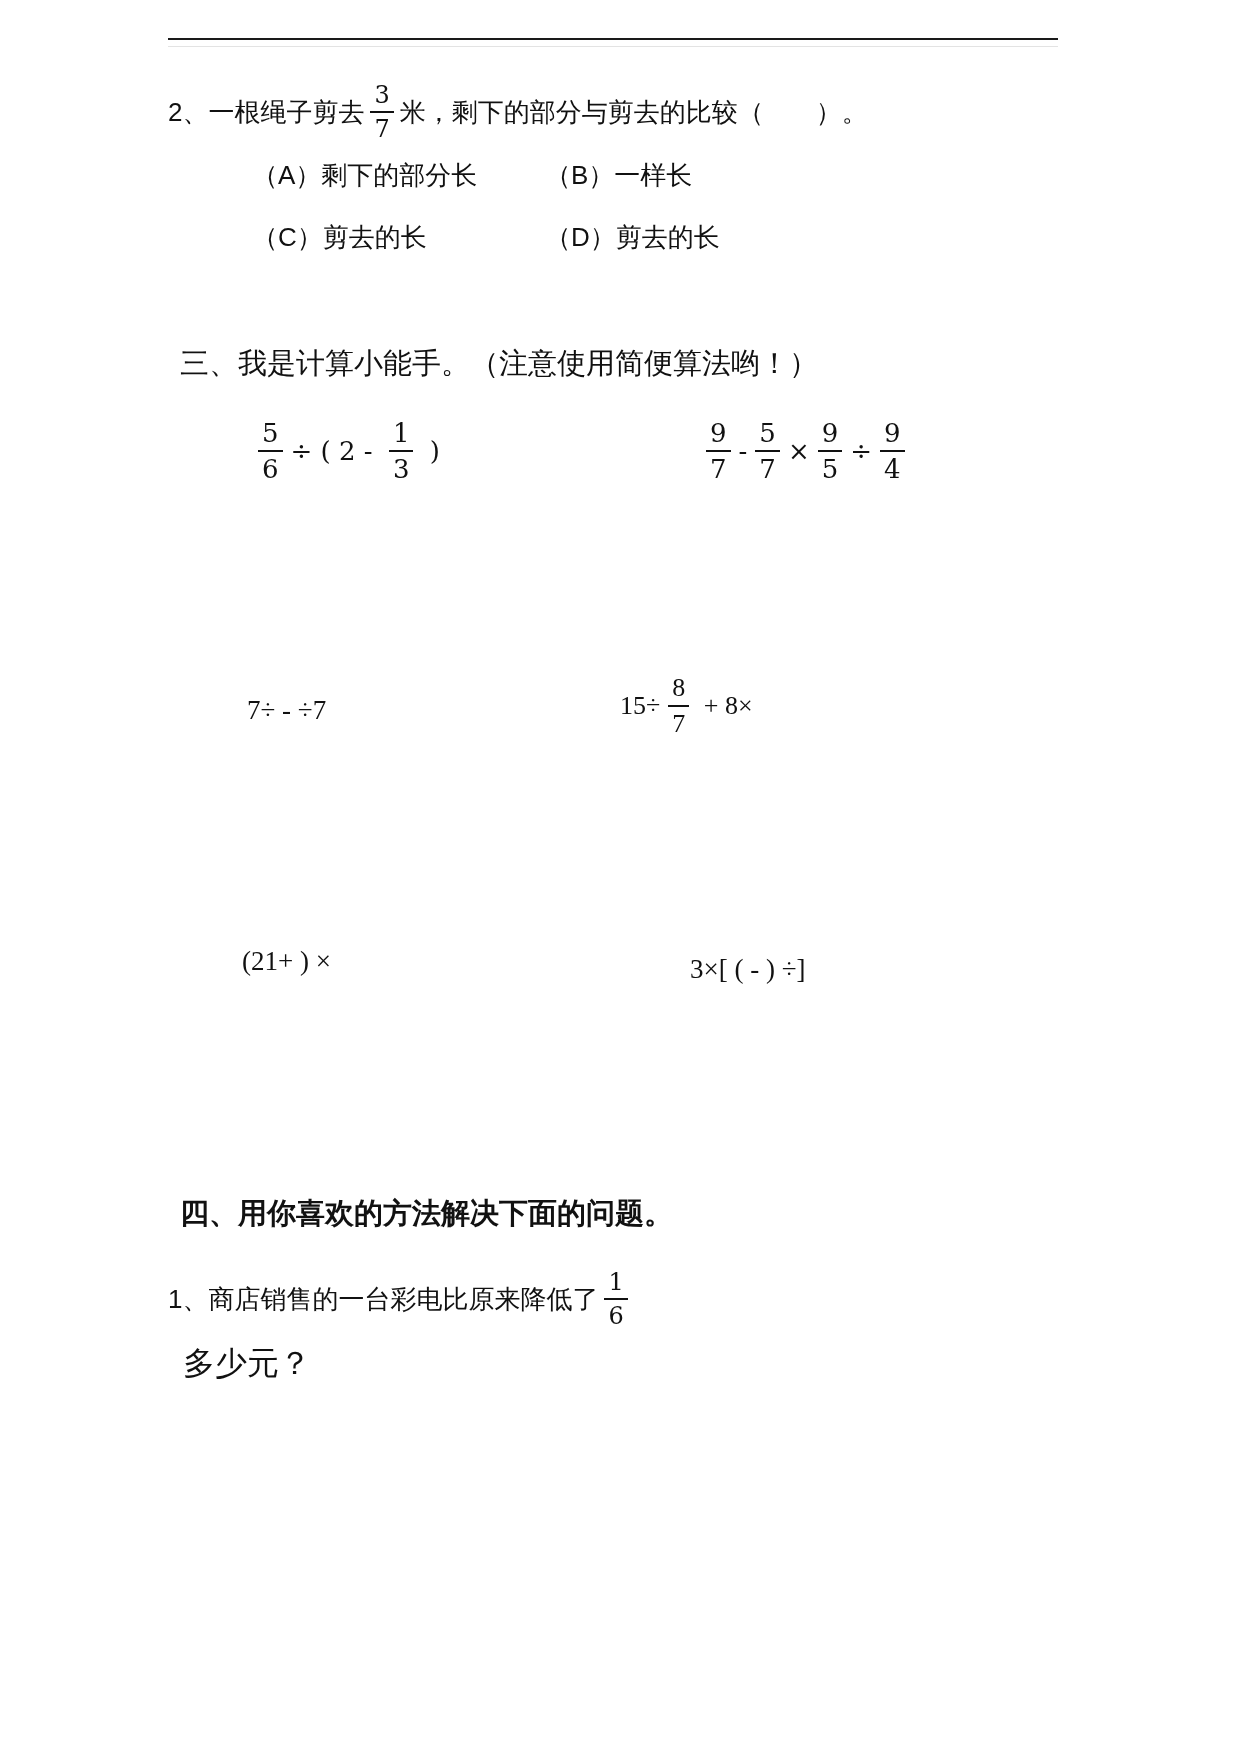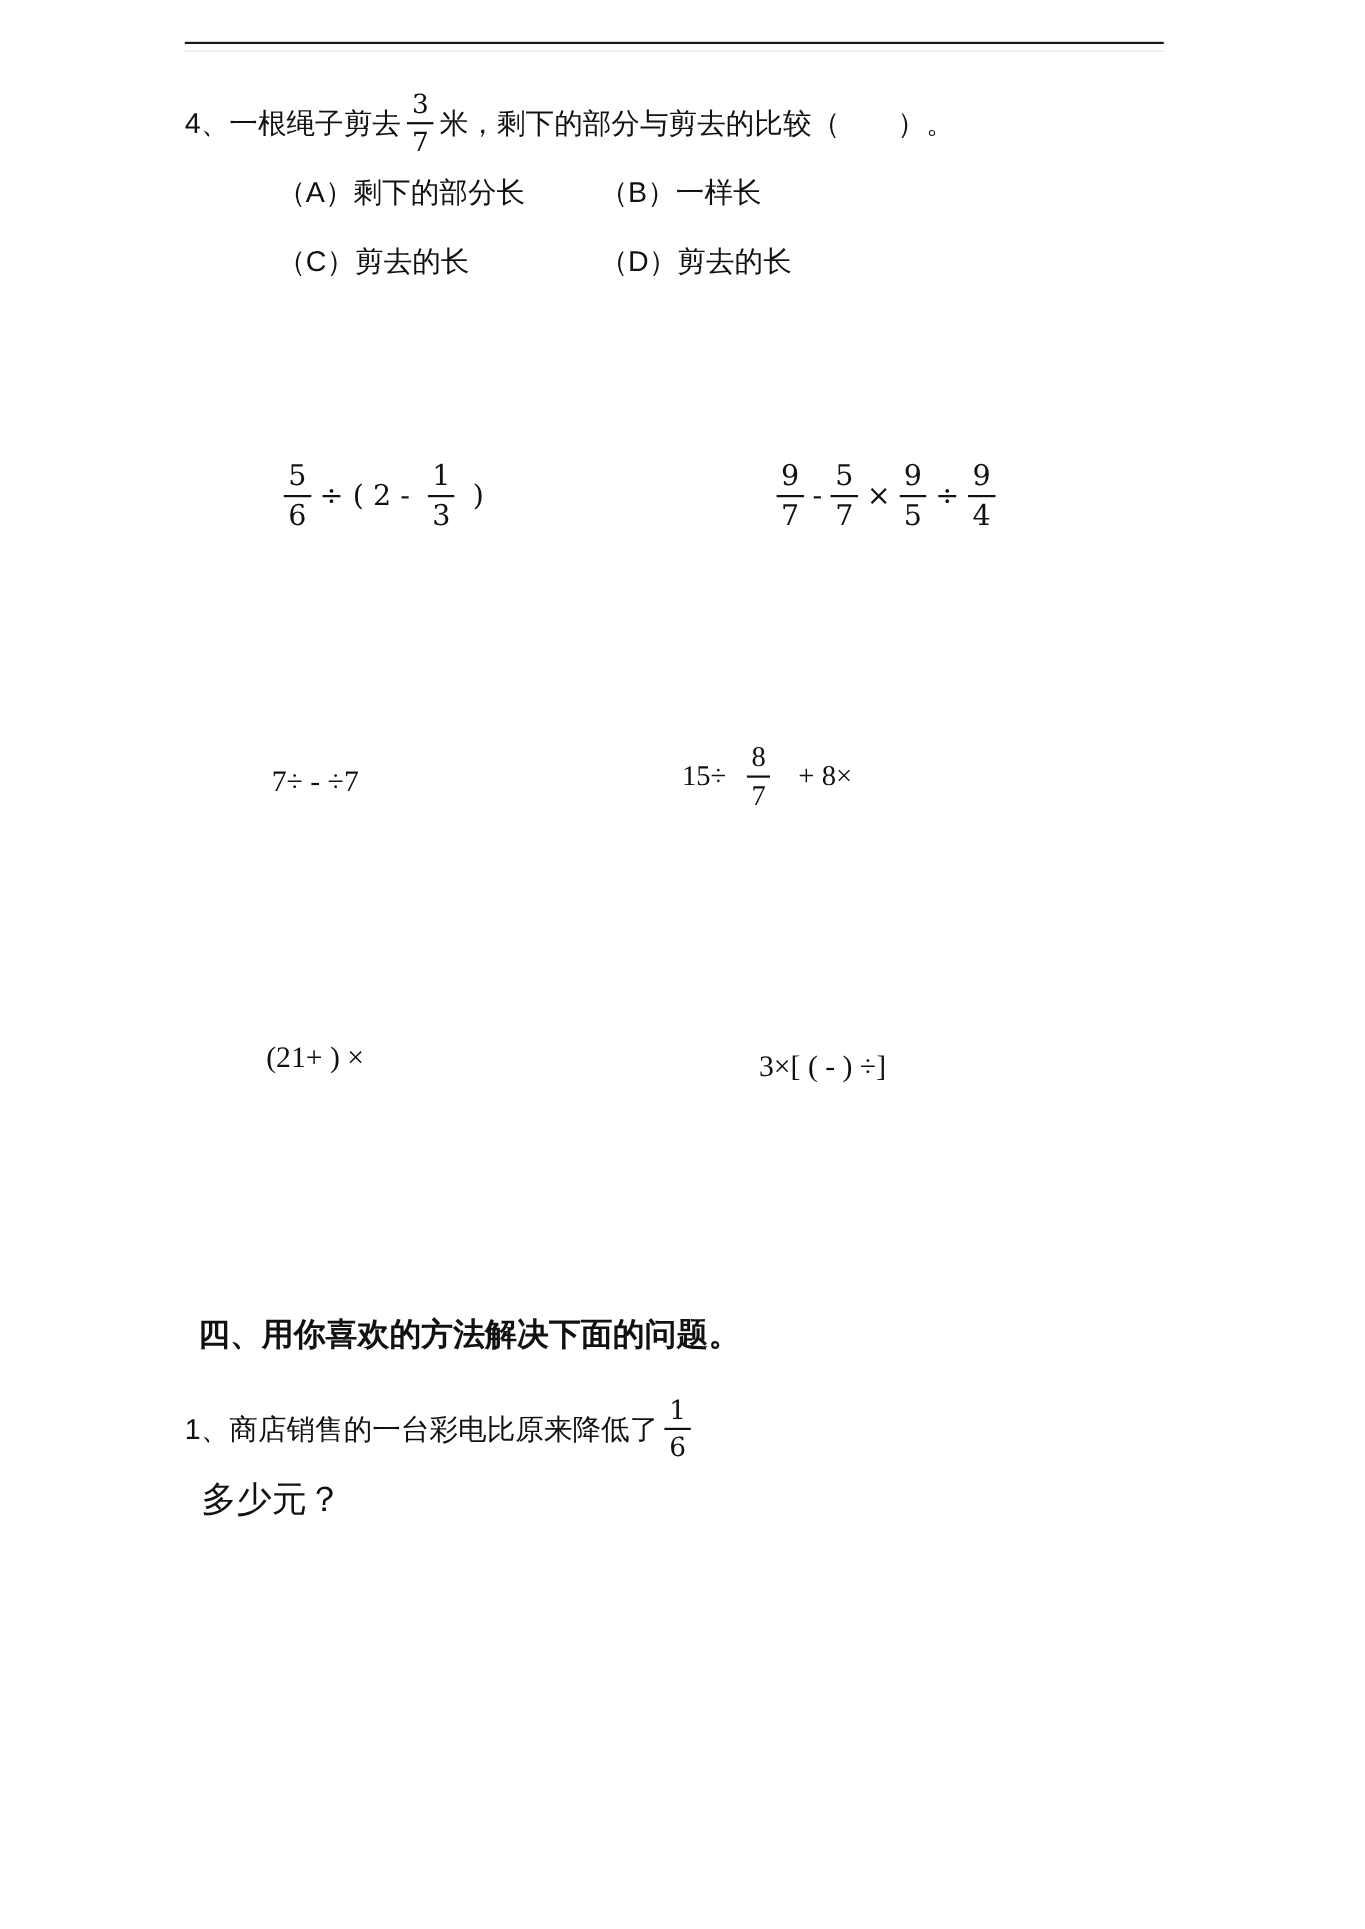--- a/index.html
+++ b/index.html
@@ -73,21 +73,21 @@
     display: flex;
     align-items: center;
     white-space: pre;
   }
   .serif-math { font-family: "DejaVu Serif", serif; }
   .sans-math  { font-family: Liberation Serif, serif; }
 
   .expr-p1 { left: 252px; top: 404px; height: 94px; font-size: 26px; }
   .expr-p2 { left: 700px; top: 404px; height: 94px; font-size: 26px; }
   .expr-p3 { left: 245px; top: 678px; height: 64px; font-size: 27px; }
-  .expr-p4 { left: 618px; top: 664px; height: 84px; font-size: 26px; gap: 11px; }
+  .expr-p4 { left: 618px; top: 664px; height: 84px; font-size: 26px; }
   .expr-p5 { left: 240px; top: 936px; height: 50px; font-size: 27px; }
   .expr-p6 { left: 688px; top: 944px; height: 50px; font-size: 27px; }
 
   .frac {
     display: inline-flex;
     flex-direction: column;
     align-items: center;
     line-height: 1;
     margin: 0 6px;
   }
@@ -114,33 +114,34 @@
 </style>
 </head>
 <body>
 
 <div class="page">
 
   <div class="abs header-rule"></div>
   <div class="abs header-rule-shadow"></div>
 
   <div class="abs line q2-line">
-    <span>4、一根绳子剪去</span>
+    <span>2、一根绳子剪去</span>
     <span class="frac frac-inline">
       <span class="num">3</span>
       <span class="den">7</span>
     </span>
     <span>米，剩下的部分与剪去的比较（　　）。</span>
   </div>
 
   <div class="abs option opt-a">（A）剩下的部分长</div>
   <div class="abs option opt-b">（B）一样长</div>
   <div class="abs option opt-c">（C）剪去的长</div>
   <div class="abs option opt-d">（D）剪去的长</div>
 
+  <div class="abs sec-heading">三、我是计算小能手。（注意使用简便算法哟！）</div>
 
   <div class="abs expr serif-math expr-p1"><span class="frac"><span class="num">5</span><span class="den">6</span></span><span class="tok">÷ ( 2 - </span><span class="frac"><span class="num">1</span><span class="den">3</span></span><span class="tok"> )</span></div>
   <div class="abs expr serif-math expr-p2"><span class="frac"><span class="num">9</span><span class="den">7</span></span><span class="tok">-</span><span class="frac"><span class="num">5</span><span class="den">7</span></span><span class="tok">×</span><span class="frac"><span class="num">9</span><span class="den">5</span></span><span class="tok">÷</span><span class="frac"><span class="num">9</span><span class="den">4</span></span></div>
   <div class="abs expr sans-math expr-p3"><span class="tok">7÷ - ÷7</span></div>
   <div class="abs expr sans-math expr-p4"><span class="tok">15÷</span><span class="frac"><span class="num">8</span><span class="den">7</span></span><span class="tok"> + 8×</span></div>
   <div class="abs expr sans-math expr-p5"><span class="tok">(21+ ) ×</span></div>
   <div class="abs expr sans-math expr-p6"><span class="tok">3×[ ( - ) ÷]</span></div>
 
   <div class="abs sec4-heading">四、用你喜欢的方法解决下面的问题。</div>
 

